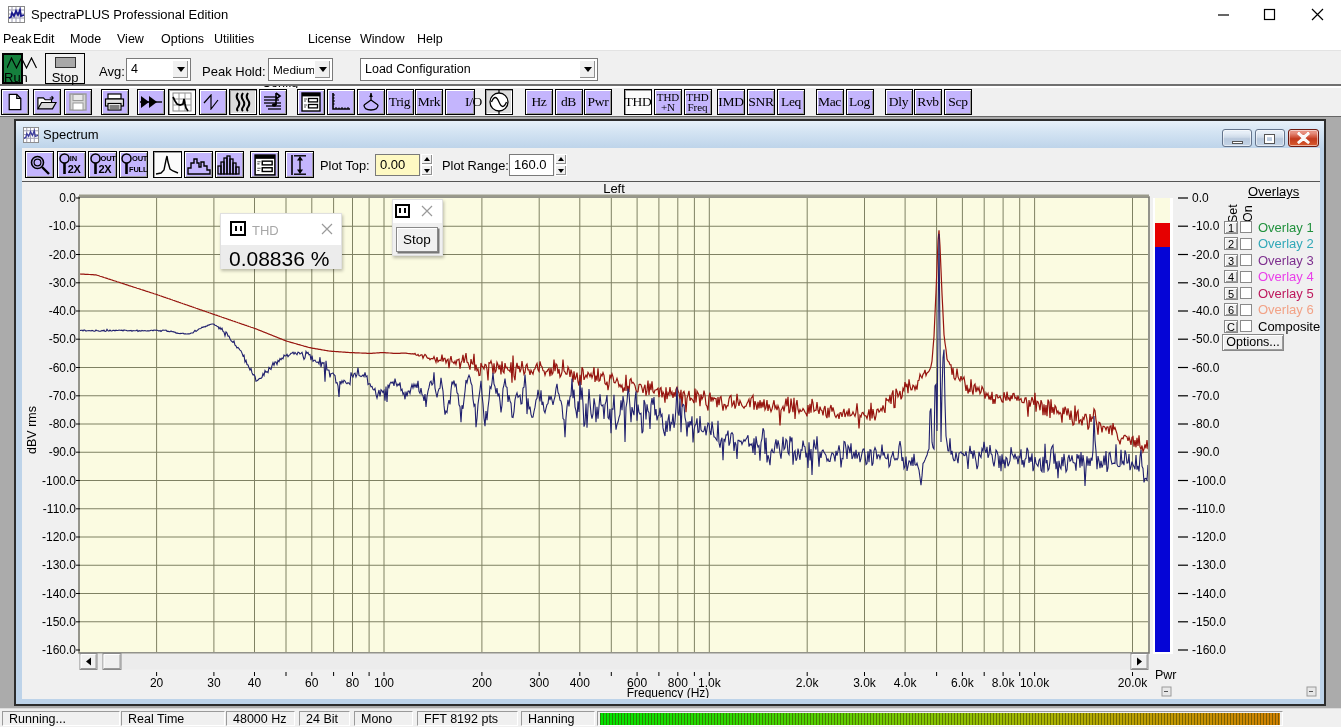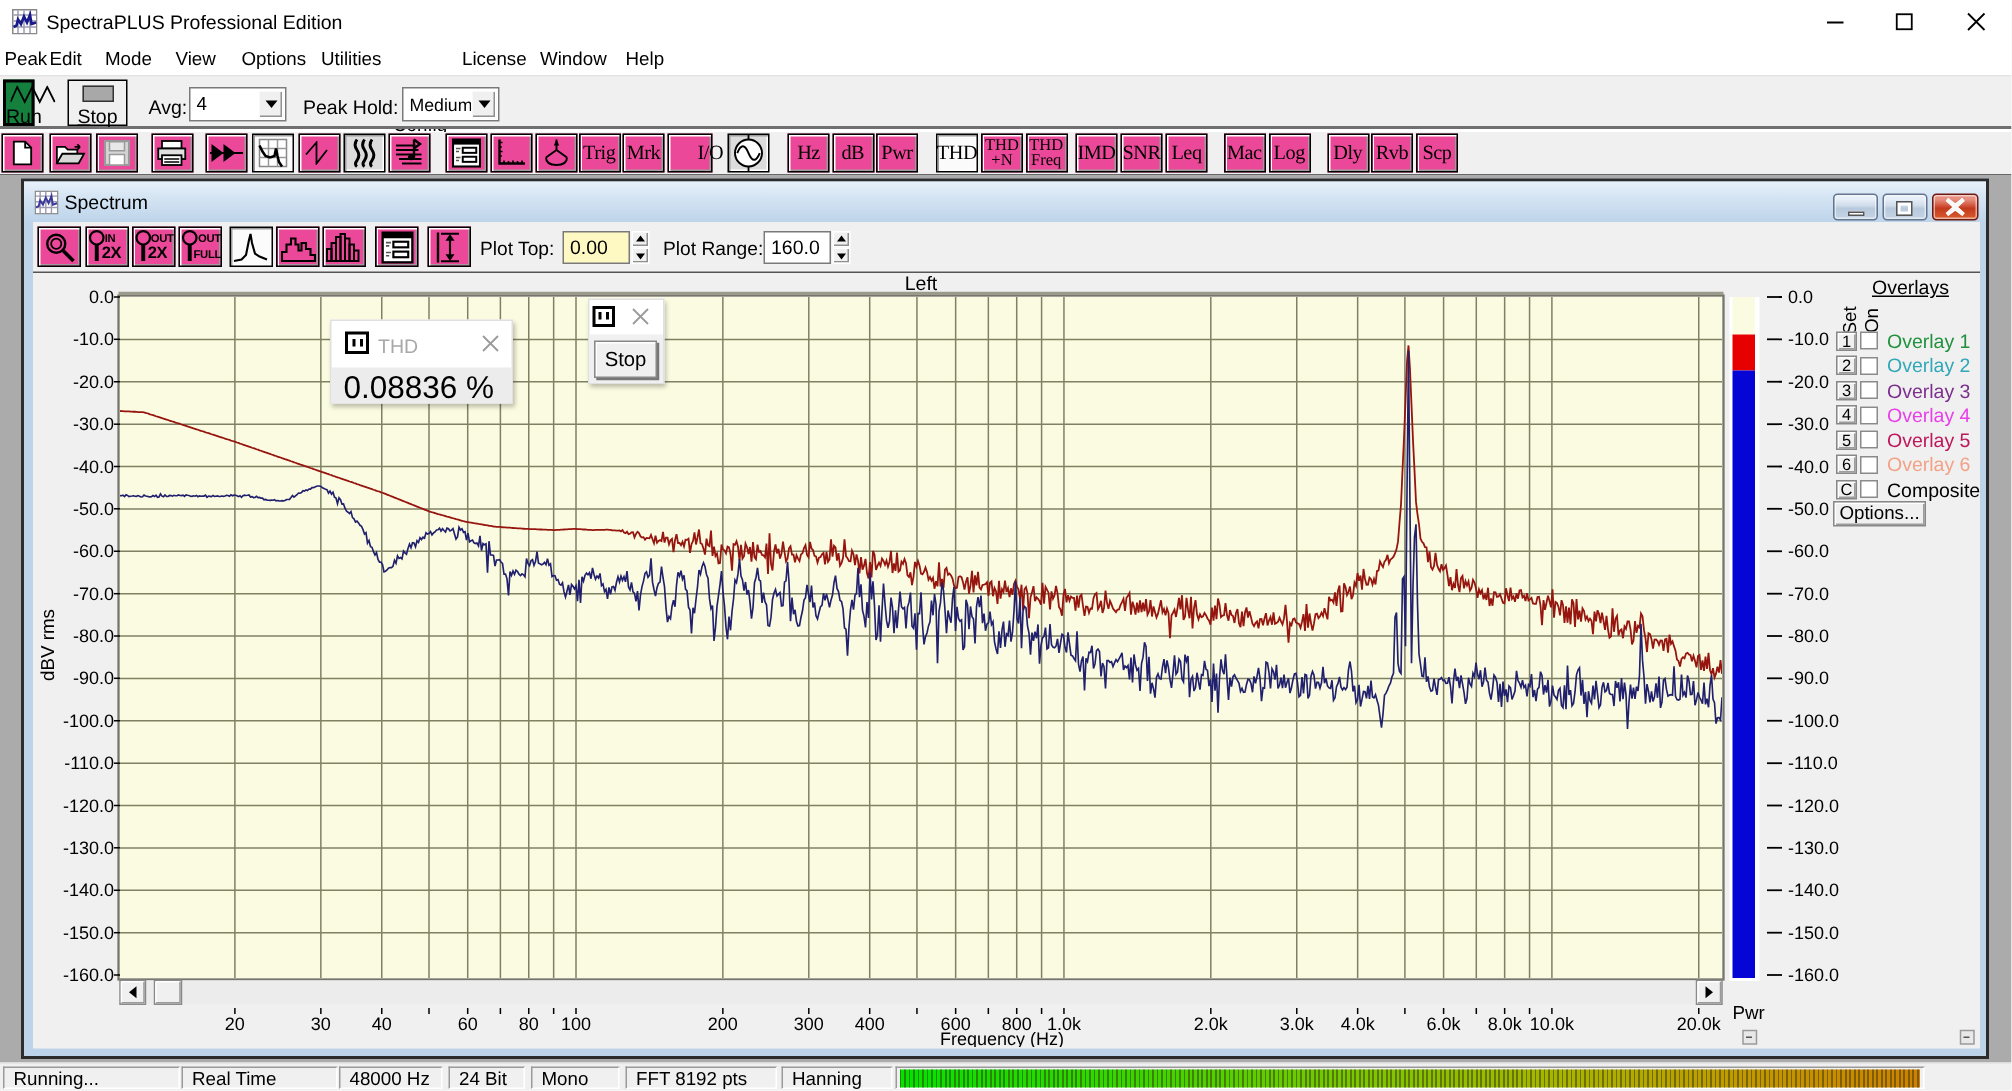--- a/index.html
+++ b/index.html
@@ -1,19 +1,19 @@
 <!DOCTYPE html>
 <html><head>
 <meta charset="utf-8">
 <style>
 * { margin:0; padding:0; box-sizing:border-box; }
 html,body { width:1341px; height:727px; overflow:hidden; }
 body { font-family:"Liberation Sans", sans-serif; font-size:13px; color:#000; background:#fff; position:relative; }
 .abs { position:absolute; }
-.tbtn { position:absolute; width:28px; height:26px; background:#ec4899; border:1px solid #000;
+.tbtn { position:absolute; width:28px; height:26px; background:#c4b5fd; border:1px solid #000;
   box-shadow: inset 1px 1px 0 #fff, inset -1px -1px 0 #9d9d9d; display:flex; align-items:center; justify-content:center; }
 .tbtn.press { box-shadow: inset 1px 1px 0 #9d9d9d, inset -1px -1px 0 #fff; background:#fbfbfb; }
 .tbtn.dith { box-shadow: inset 1px 1px 0 #9d9d9d, inset -1px -1px 0 #fff; background:#dcdcdc; }
 .serif { font-family:"Liberation Serif", serif; font-size:13.5px; letter-spacing:-0.3px; }
 .serif2 { font-family:"Liberation Serif", serif; font-size:11px; line-height:10px; text-align:center; }
 .combo { position:absolute; background:#fff; border:1px solid #7a7a7a; }
 .combo .txt { position:absolute; left:4px; top:3px; font-size:12.5px; }
 .combo .drp { position:absolute; right:1px; top:1px; bottom:1px; width:17px; background:#f0f0f0;
  border:1px solid #fff; box-shadow: inset -1px -1px 0 #909090; }
 .combo .drp:after { content:""; position:absolute; left:4px; top:6px; width:0; height:0;
@@ -69,20 +69,24 @@
     <div class="abs" style="left:0;right:0;top:16px;text-align:center;font-size:13px;"><span style="text-decoration:underline">S</span>top</div>
   </div>
   <div class="abs" style="left:99px;top:13px;font-size:13px;">Avg:</div>
   <div class="combo" style="left:126px;top:7px;width:65px;height:23px;">
       <div class="txt">4</div>
       <div class="drp"></div>
     </div>
   <div class="abs" style="left:202px;top:13px;font-size:13px;">Peak Hold:</div>
   <div class="combo" style="left:268px;top:7px;width:65px;height:23px;padding-left:24px;">
       <div class="txt" style="font-size:11.8px;top:4px;">Medium</div>
+      <div class="drp"></div>
+    </div>
+  <div class="combo" style="left:360px;top:7px;width:238px;height:23px;">
+      <div class="txt">Load Configuration</div>
       <div class="drp"></div>
     </div>
 </div>
 
 <div class="abs" style="left:0;top:88px;width:1341px;height:29px;background:#f0f0f0;border-bottom:1px solid #666;">
 <div class="tbtn" style="left:1px;top:1px;">
       <svg width="16" height="18" viewBox="0 0 18 20">
         <path d="M2.5,1.5 H11 L15.5,6 V18.5 H2.5 Z" fill="#fff" stroke="#000" stroke-width="1.4"></path>
         <path d="M11,1.5 V6 H15.5" fill="none" stroke="#000" stroke-width="1.4"></path>
       </svg>

